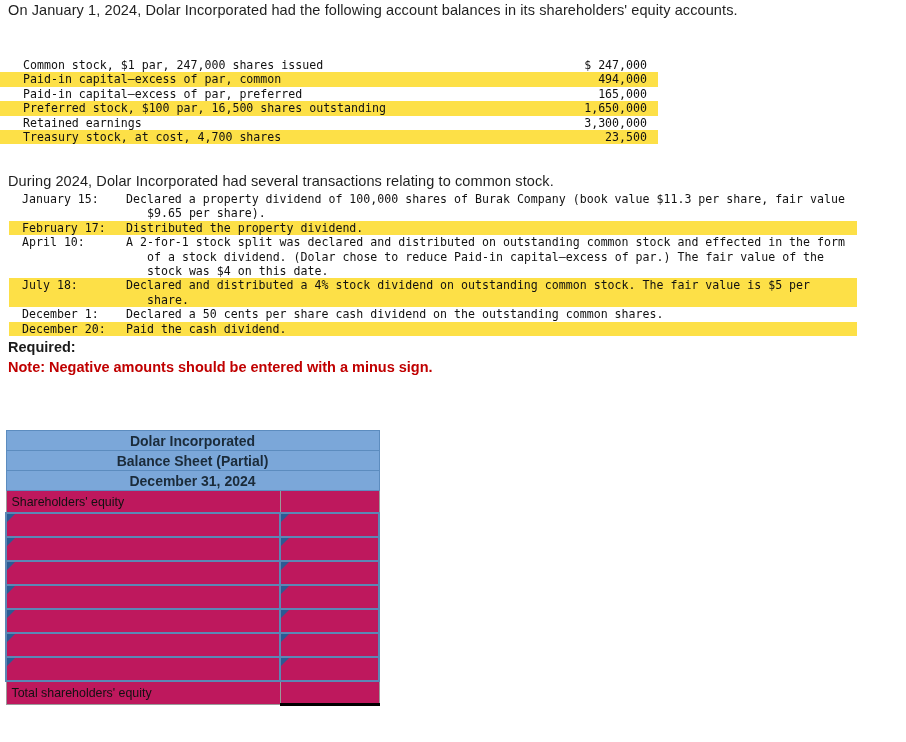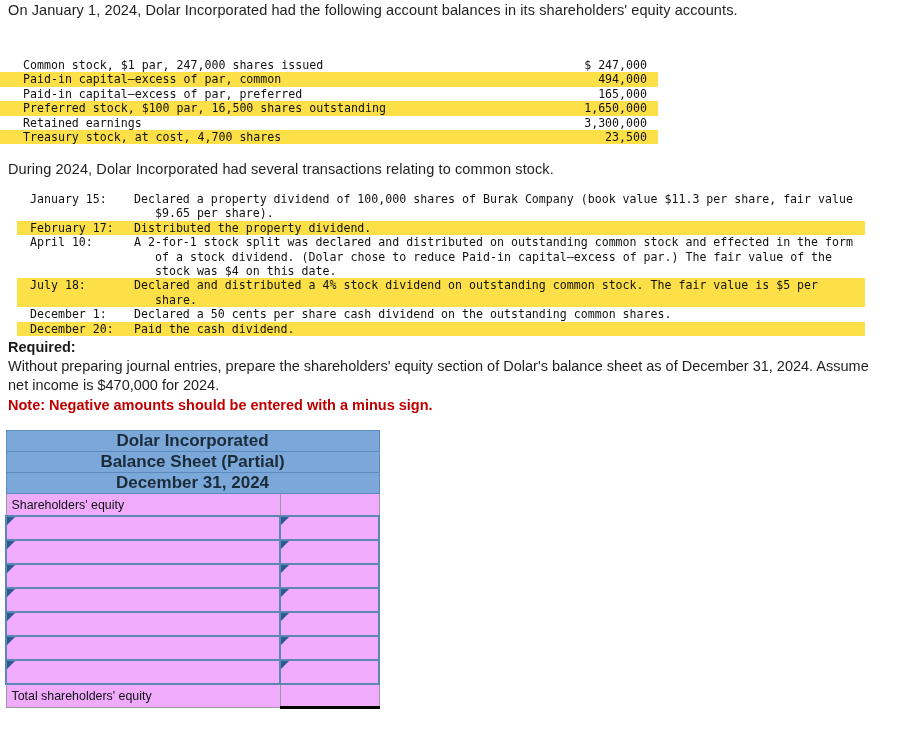--- a/index.html
+++ b/index.html
@@ -30,21 +30,21 @@
   }
   #intro-line {
     position: absolute;
     left: 8px;
     top: 1px;
     width: 880px;
   }
   #during-line {
     position: absolute;
     left: 8px;
-    top: 160px;
+    top: 172px;
     width: 700px;
   }
 
   
   .mono-table {
     position: absolute;
     border-collapse: collapse;
     font-family: "DejaVu Sans Mono", "Liberation Mono", monospace;
     font-size: 11.6px;
     color: #111111;
@@ -69,21 +69,21 @@
     padding-left: 23px;
     width: 520px;
   }
   #balances-table td.amt {
     text-align: right;
     padding-right: 11px;
   }
 
   
   #transactions-table {
-    left: 17px;
+    left: 9px;
     top: 192px;
     width: 848px;
   }
   #transactions-table td.date {
     padding-left: 13px;
     width: 104px;
     white-space: nowrap;
   }
   #transactions-table td.desc {
     padding-right: 6px;
@@ -130,31 +130,31 @@
     table-layout: fixed;
     width: 373px;
     font-size: 12.4px;
   }
   #answer-table col.c-label { width: 274px; }
   #answer-table col.c-value { width: 99px; }
 
   #answer-table td {
     padding: 0;
     height: 21px;
-    background: #f0abfc;
+    background: #be185d;
   }
 
   
   #answer-table tr.title-row td {
     background: #7ba7d9;
     border: 1px solid #5c8cbf;
     text-align: center;
     font-weight: bold;
     color: #1b2b3a;
-    font-size: 17px;
+    font-size: 14px;
     height: 19px;
   }
 
   
   #answer-table tr.text-row td.lbl {
     border: 1px solid #9a9a9a;
     padding-left: 5px;
     color: #111111;
     height: 21px;
   }
@@ -246,21 +246,20 @@
         </tr>
         <tr class="stripe">
           <td class="date">December 20:</td>
           <td class="desc"><span class="hang">Paid the cash dividend.</span></td>
         </tr>
       </tbody>
   </table>
 
   <div id="required-block">
     <div class="req-head">Required:</div>
-    <div class="req-body">Without preparing journal entries, prepare the shareholders' equity section of Dolar's balance sheet as of December 31, 2024. Assume net income is $470,000 for 2024.</div>
     <div class="req-note">Note: Negative amounts should be entered with a minus sign.</div>
   </div>
 
   <table id="answer-table">
     <colgroup>
       <col class="c-label">
       <col class="c-value">
     </colgroup>
     <tbody>
         <tr class="title-row">

